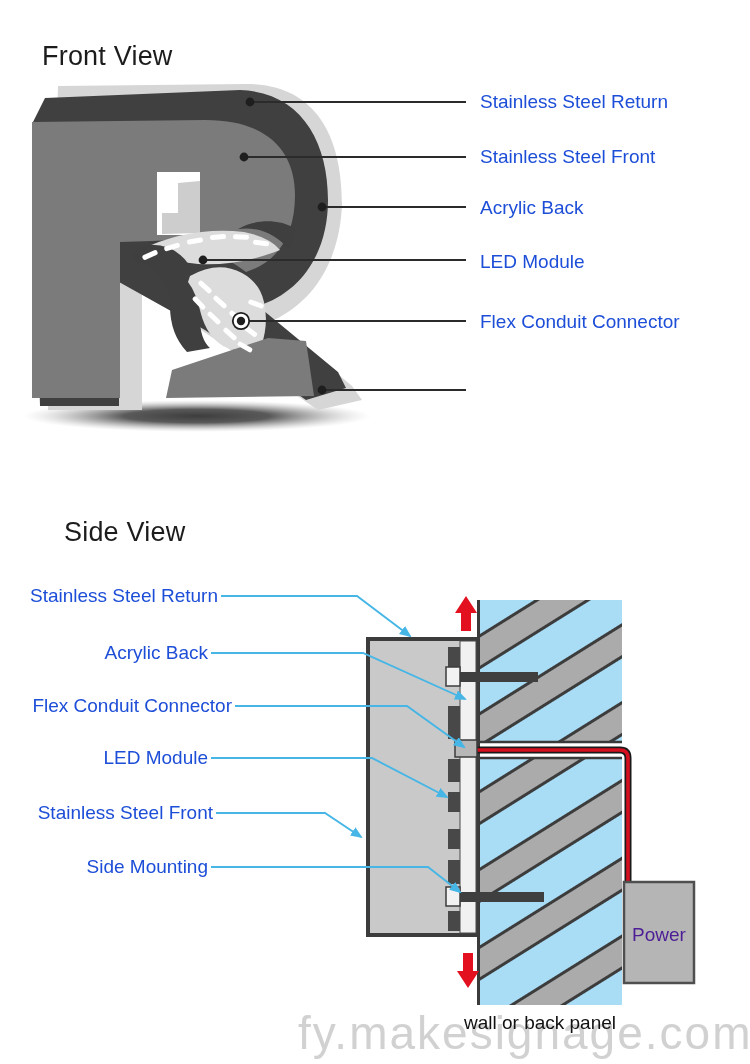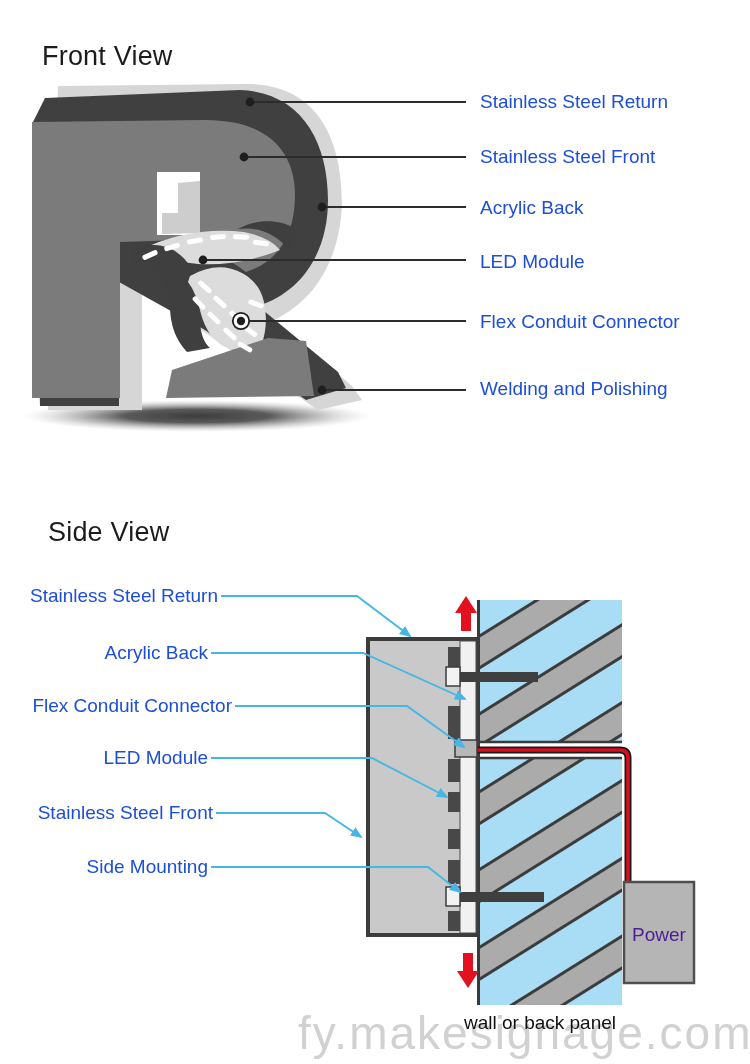--- a/index.html
+++ b/index.html
@@ -183,28 +183,27 @@
         <polyline points="211,653 363,653 465,699" marker-end="url(#cyanArrow)"></polyline>
         <polyline points="235,706 407,706 464,747" marker-end="url(#cyanArrow)"></polyline>
         <polyline points="211,758 372,758 447,797" marker-end="url(#cyanArrow)"></polyline>
         <polyline points="216,813 325,813 361,837" marker-end="url(#cyanArrow)"></polyline>
         <polyline points="211,867 428,867 460,892" marker-end="url(#cyanArrow)"></polyline>
       </g>
     </g>
   </svg>
 
   <div class="view-title" style="left:42px; top:41px;">Front View</div>
-  <div class="view-title" style="left:48px; top:517px;">Side View</div>
+  <div class="view-title" style="left:64px; top:517px;">Side View</div>
 
   <div class="lbl" style="left:480px; top:91px;">Stainless Steel Return</div>
   <div class="lbl" style="left:480px; top:146px;">Stainless Steel Front</div>
   <div class="lbl" style="left:480px; top:197px;">Acrylic Back</div>
   <div class="lbl" style="left:480px; top:251px;">LED Module</div>
   <div class="lbl" style="left:480px; top:311px;">Flex Conduit Connector</div>
-  <div class="lbl" style="left:480px; top:378px;">Welding and Polishing</div>
 
   <div class="lbl r" style="right:532px; top:585px;">Stainless Steel Return</div>
   <div class="lbl r" style="right:542px; top:642px;">Acrylic Back</div>
   <div class="lbl r" style="right:518px; top:695px;">Flex Conduit Connector</div>
   <div class="lbl r" style="right:542px; top:747px;">LED Module</div>
   <div class="lbl r" style="right:537px; top:802px;">Stainless Steel Front</div>
   <div class="lbl r" style="right:542px; top:856px;">Side Mounting</div>
 
   <div class="power-lbl">Power</div>
 

